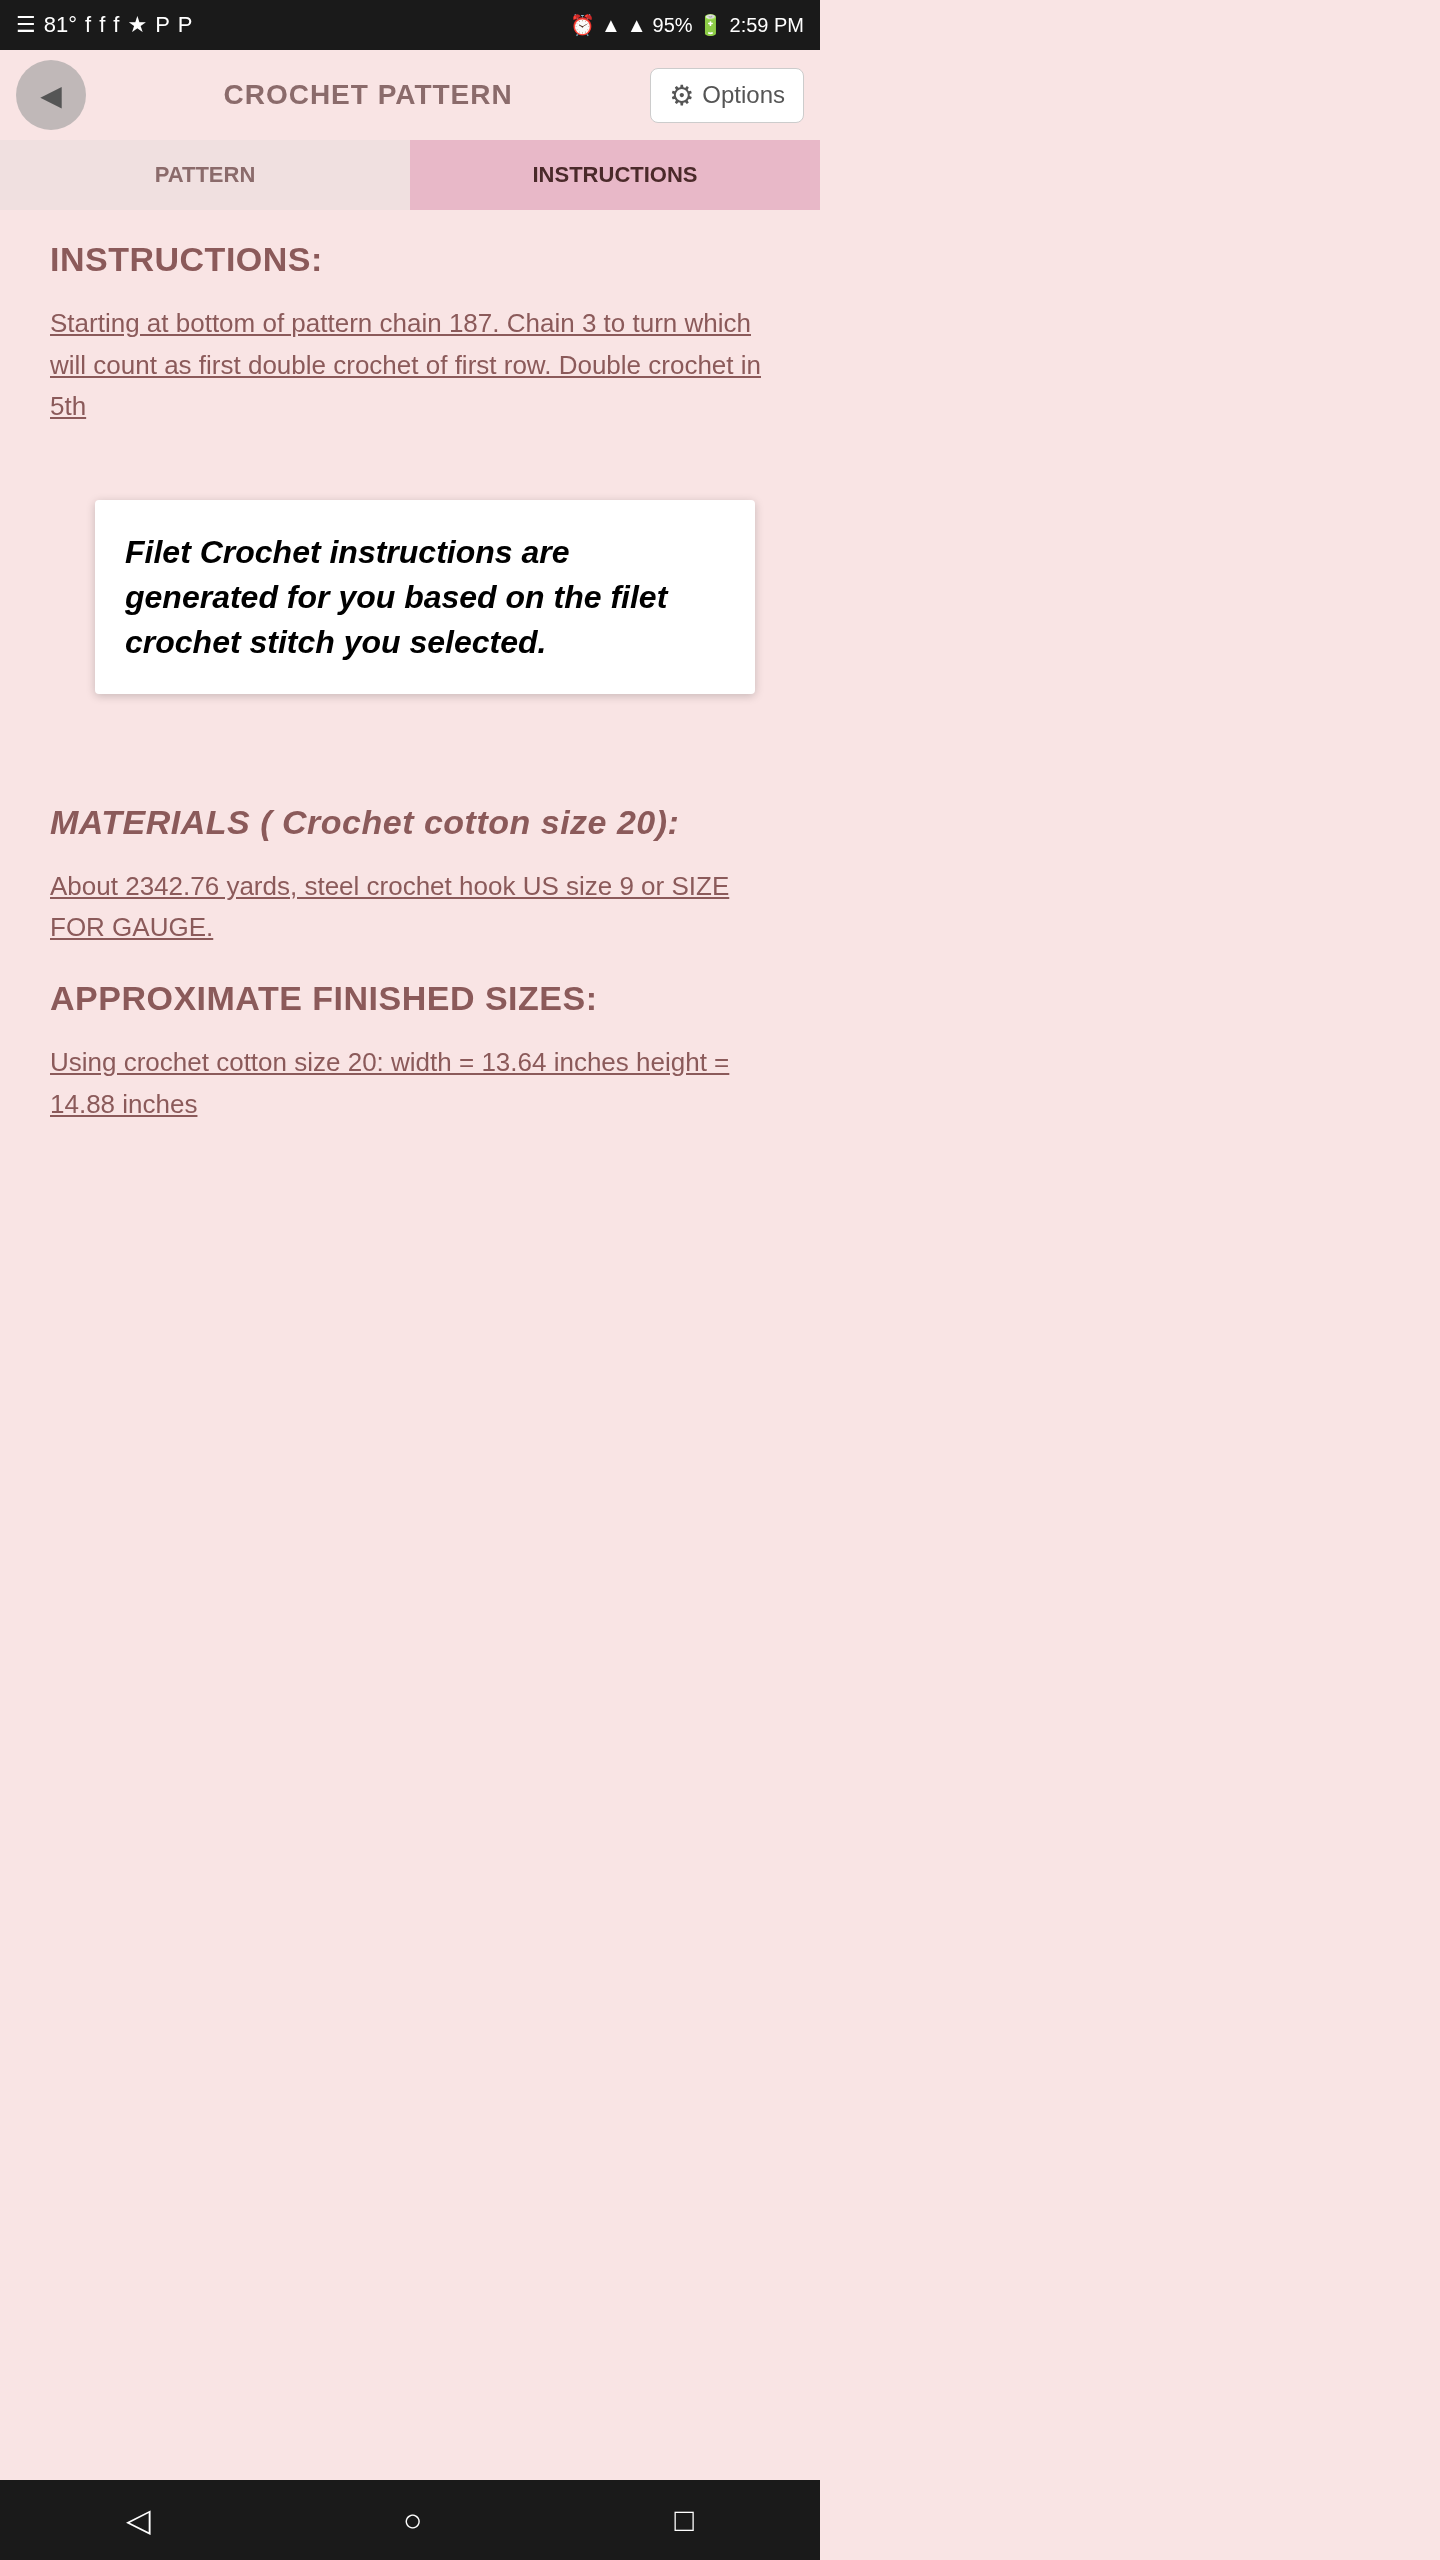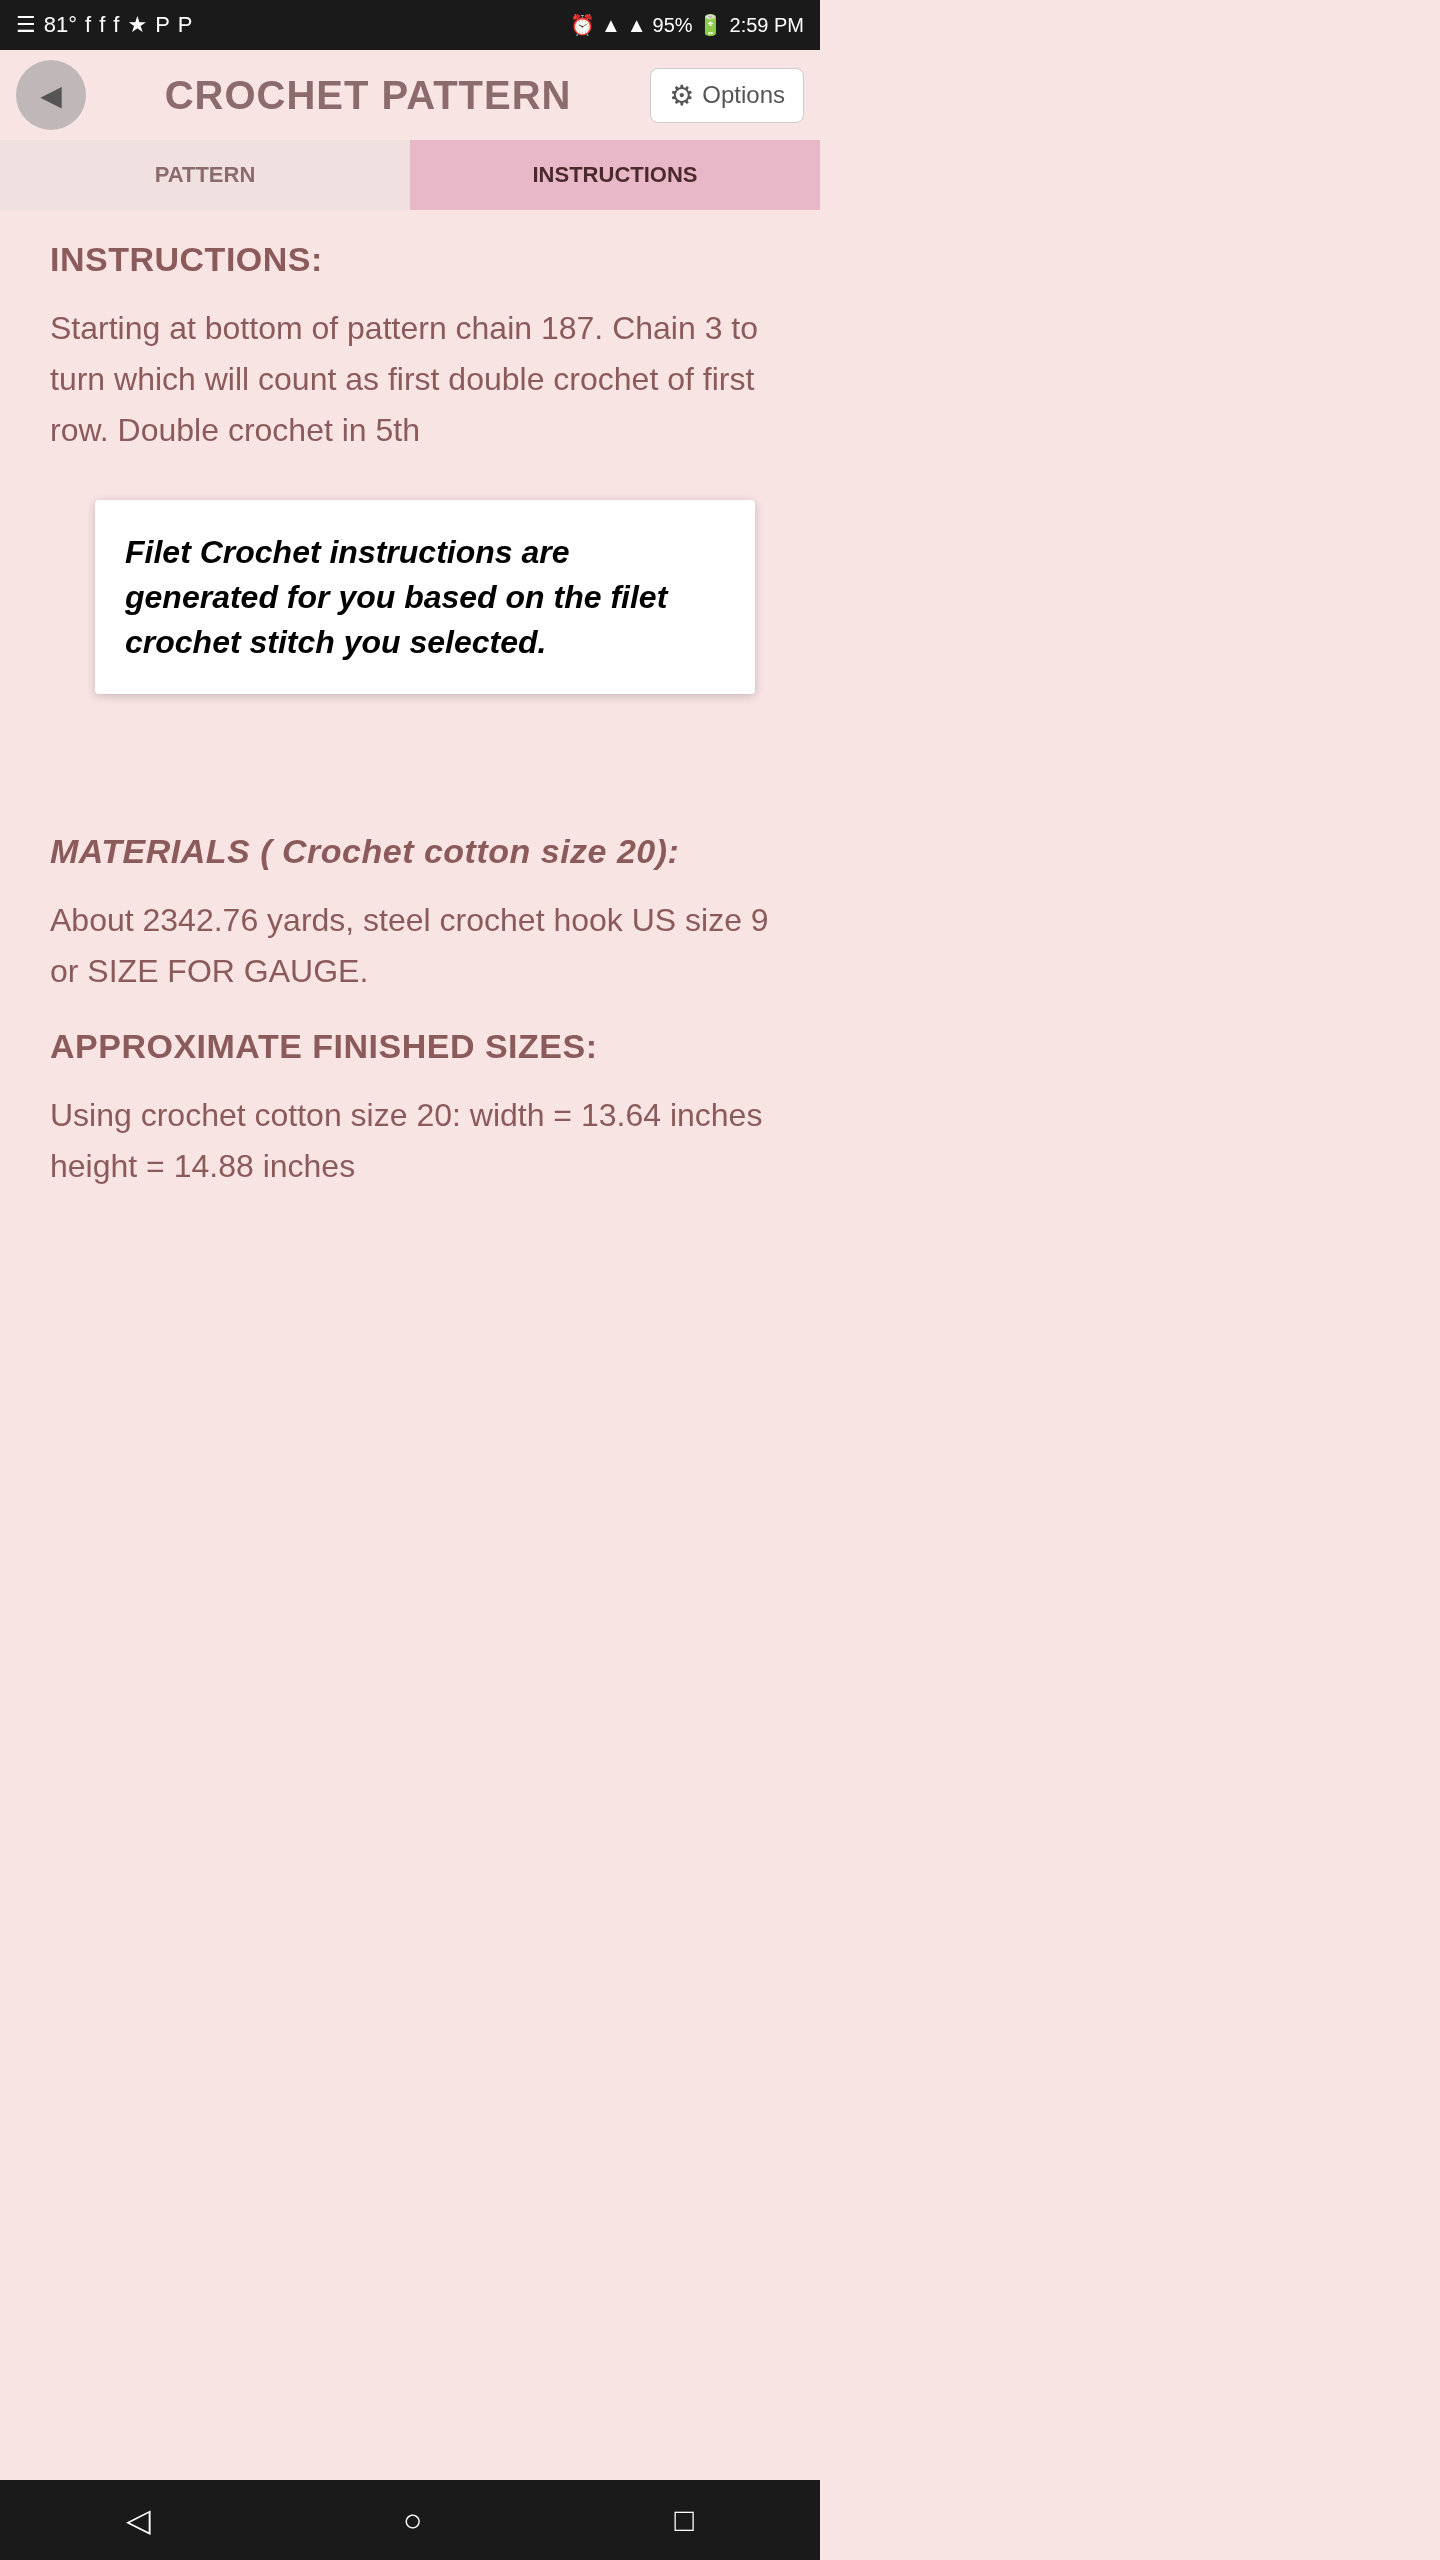--- a/index.html
+++ b/index.html
@@ -63,21 +63,21 @@
       border: none;
       display: flex;
       align-items: center;
       justify-content: center;
       cursor: pointer;
       font-size: 28px;
       color: #555;
     }
 
     .header-title {
-      font-size: 40px;
+      font-size: 28px;
       font-weight: bold;
       color: #8b6b6b;
       flex: 1;
       text-align: center;
       letter-spacing: 1px;
     }
 
     .options-button {
       display: flex;
       align-items: center;
@@ -131,24 +131,25 @@
 
     .section-heading {
       font-size: 34px;
       font-weight: bold;
       color: #8b5a5a;
       margin-bottom: 24px;
       letter-spacing: 0.5px;
     }
 
     .section-body {
-      font-size: 32px;
+      font-size: 26px;
       color: #8b5a5a;
       line-height: 1.6;
       margin-bottom: 30px;
+      text-decoration: underline;
     }
 
     
     .tooltip-overlay {
       position: absolute;
       top: 290px;
       left: 95px;
       width: 660px;
       background-color: white;
       padding: 30px 30px;

